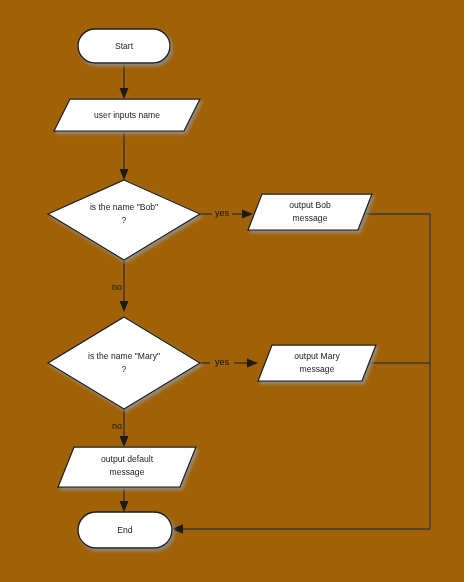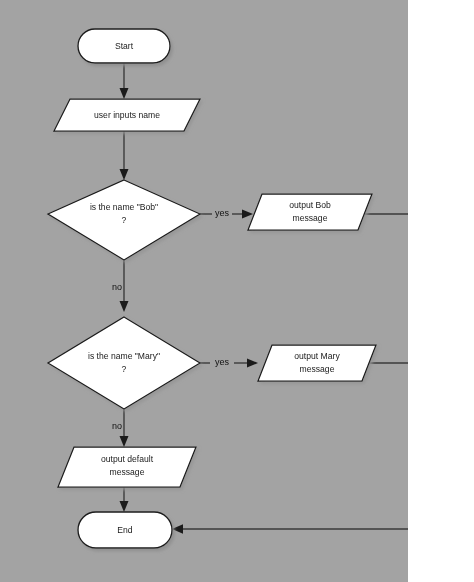--- a/index.html
+++ b/index.html
@@ -6,23 +6,23 @@
   html, body {
     margin: 0;
     padding: 0;
     background: #ffffff;
   }
   body {
     font-family: "Liberation Sans", sans-serif;
   }
   #canvas {
     position: relative;
-    width: 408px;
+    width: 464px;
     height: 582px;
-    background: #a3a3a3;
+    background: #a16207;
     overflow: hidden;
   }
   #flow-svg {
     position: absolute;
     top: 0;
     left: 0;
     width: 474px;
     height: 582px;
     display: block;
   }

